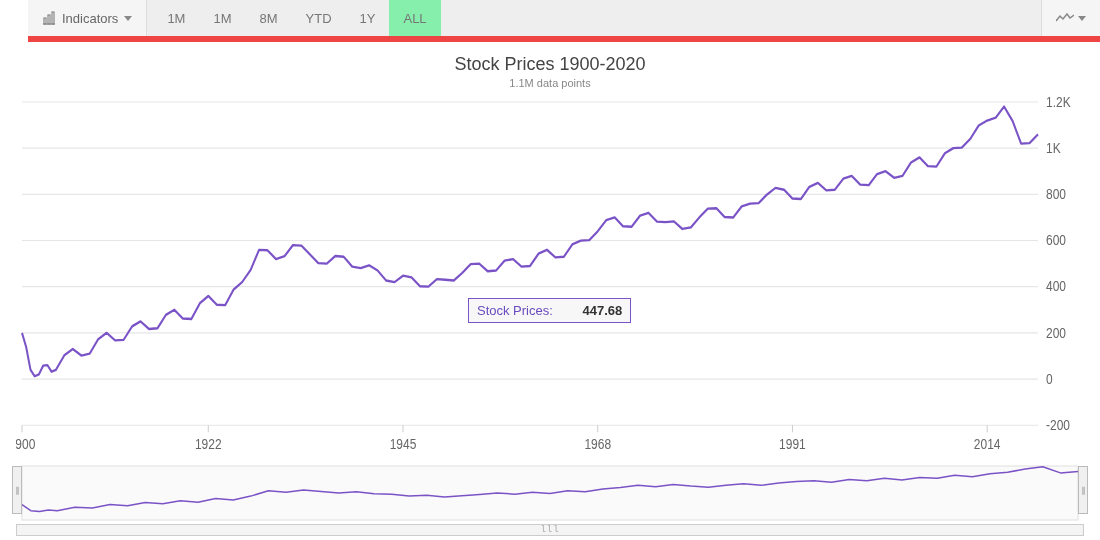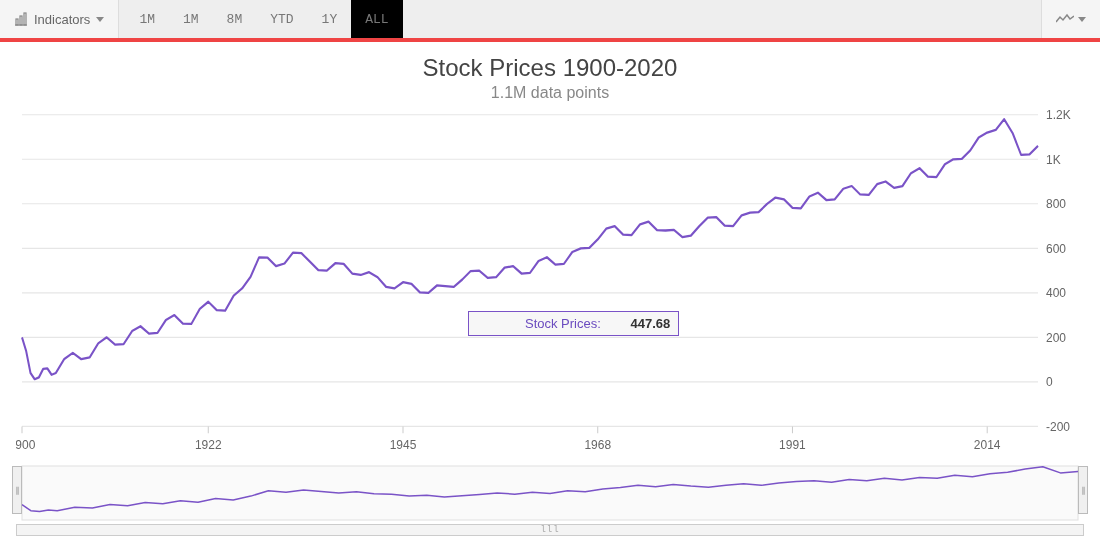--- a/index.html
+++ b/index.html
@@ -3,46 +3,46 @@
 <meta charset="utf-8">
 <style>
   * { box-sizing: border-box; margin: 0; padding: 0; }
   html, body { width: 1100px; height: 540px; font-family: Verdana, Geneva, sans-serif; background: #fff; }
   .container { width: 1100px; height: 540px; display: flex; flex-direction: column; }
 
   
   .toolbar {
     height: 42px;
     background: #eeeeee;
-    border-bottom: 4px solid #ef4444;
+    border-bottom: 6px solid #ef4444;
     display: flex;
     align-items: stretch;
     font-size: 13px;
     color: #666;
+    margin-left: 28px;
   }
   .toolbar .indicators-btn {
     display: flex; align-items: center; gap: 6px;
     padding: 0 14px;
     border-right: 1px solid #ddd;
     cursor: pointer;
     background: #f5f5f5;
   }
   .toolbar .range-group {
     display: flex; align-items: stretch;
     margin-left: 6px;
   }
   .toolbar .range-btn {
     display: flex; align-items: center; justify-content: center;
     padding: 0 14px;
     cursor: pointer;
     color: #777;
-    font-family: Liberation Mono, monospace;
   }
   .toolbar .range-btn.active {
-    background: #000000;
+    background: #86efac;
   }
   .toolbar .spacer { flex: 1; }
   .toolbar .chart-type-btn {
     display: flex; align-items: center; gap: 4px;
     padding: 0 14px;
     border-left: 1px solid #ddd;
     cursor: pointer;
     background: #f5f5f5;
     color: #888;
   }
@@ -56,43 +56,43 @@
   .chart-icon svg, .spark-icon svg { display: block; }
 
   
   .chart-panel {
     flex: 1;
     position: relative;
     display: flex;
     flex-direction: column;
   }
   .title-block { text-align: center; margin-top: 12px; }
-  .chart-title { font-size: 24px; color: #444; }
-  .chart-subtitle { font-size: 16px; color: #888; margin-top: 2px; }
+  .chart-title { font-size: 18px; color: #444; }
+  .chart-subtitle { font-size: 11px; color: #888; margin-top: 2px; }
 
   .plot-zone {
     position: relative;
     flex: 1;
     margin: 6px 16px 0 16px;
   }
   .plot-svg { width: 100%; height: 100%; display: block; }
 
   
   .tooltip {
     position: absolute;
     left: 452px; top: 203px;
     background: #f7f7f7;
     border: 1px solid #7a53c7;
     padding: 4px 8px;
     font-size: 13px;
     color: #333;
     white-space: nowrap;
     pointer-events: none;
   }
-  .tooltip .tt-label { color: #6a4bbf; margin-left: 48px; }
+  .tooltip .tt-label { color: #6a4bbf; }
   .tooltip .tt-value { font-weight: bold; margin-left: 26px; }
 
   
   .navigator {
     height: 78px;
     margin: 0 16px 4px 16px;
     position: relative;
   }
   .nav-svg { width: 100%; height: 66px; display: block; }
   .nav-handle {

